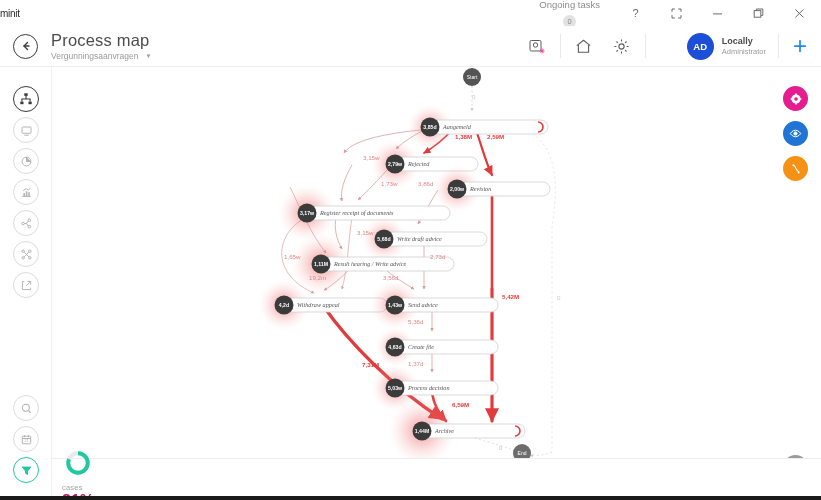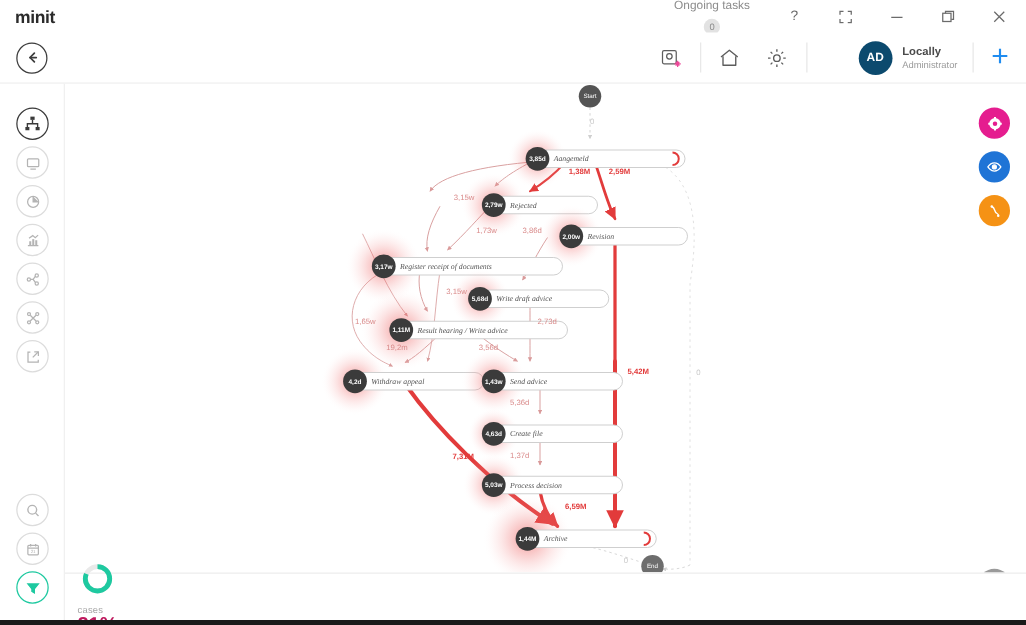--- a/index.html
+++ b/index.html
@@ -11,22 +11,22 @@
     -webkit-font-smoothing:antialiased;
   }
   #app{ position:relative; width:821px; height:500px; }
 
   
   .titlebar{
     position:absolute; left:0; top:0; width:821px; height:26px;
     background:#ffffff; display:flex; align-items:center;
   }
   .brand{
-    font-size:14px; font-weight:bold; color:#2b2b2b;
-    letter-spacing:-0.3px; margin-left:12px;
+    font-size:10px; font-weight:normal; color:#2b2b2b;
+    letter-spacing:-0.3px; 
   }
   .tb-right{
     margin-left:auto; display:flex; align-items:center; height:26px;
   }
   .ongoing{ font-size:9.5px; color:#8c8c8c; display:flex; align-items:center; gap:5px;flex-direction:column; }
   .ongoing .cnt{
     display:inline-flex; align-items:center; justify-content:center;
     width:13px; height:13px; border-radius:50%;
     background:#e2e2e2; color:#8a8a8a; font-size:7.5px;
   }
@@ -58,21 +58,21 @@
   }
   .caret{ font-size:6px; color:#9b9b9b; }
   .hdr-right{ margin-left:auto; display:flex; align-items:center; height:41px; }
   .hicon{
     width:38px; height:41px; display:flex; align-items:center; justify-content:center;
     color:#5d5d5d;
   }
   .hsep{ width:1px; height:24px; background:#e8e8e8; margin:0 4px; }
   .avatarwrap{ display:flex; align-items:center; gap:8px; padding:0 8px 0 10px; }
   .avatar{
-    width:27px; height:27px; border-radius:50%; background:#0c4a6e; color:#fff;
+    width:27px; height:27px; border-radius:50%; background:#1d4ed8; color:#fff;
     display:flex; align-items:center; justify-content:center;
     font-size:9.5px; font-weight:bold; letter-spacing:.3px;margin-left:27px;
   }
   .uname{ font-size:9px; font-weight:bold; color:#4a4a4a; line-height:11px; }
   .urole{ font-size:7.5px; color:#9b9b9b; line-height:10px; }
   .plus{ color:#1f8cf0; font-size:24px; font-weight:300; padding:0 14px 0 10px; line-height:1; }
 
   
   .rail{
     position:absolute; left:0; top:67px; width:52px; height:433px;
@@ -164,20 +164,27 @@
       </div>
     </div>
   </div>
 
   <div class="header">
     <div class="backbtn">
       <svg width="12" height="12" viewBox="0 0 12 12" fill="none" stroke="#3c3c3c" stroke-width="1.4" stroke-linecap="round" stroke-linejoin="round">
         <path d="M7.5 2.5L4 6l3.5 3.5"></path>
           <path d="M4 6h5"></path>
       </svg>
+    </div>
+    <div class="titleblock">
+      <div class="pagetitle">Process map</div>
+      <div class="subtitle">
+        <span>Vergunningsaanvragen</span>
+        <span class="caret">▼</span>
+      </div>
     </div>
 
     <div class="hdr-right">
       <div class="hicon">
         <svg width="19" height="19" viewBox="0 0 19 19" fill="none" stroke="#5d5d5d" stroke-width="1">
           <rect x="3" y="3.5" width="11" height="10.5" rx="1.2"></rect>
           <circle cx="8.5" cy="8" r="2.2"></circle>
           <path d="M13.5 12.5l3 3M13.5 15.5l3-3M12.6 14h5M15.1 11.5v5" stroke="#ec4899"></path>
         </svg>
       </div>

